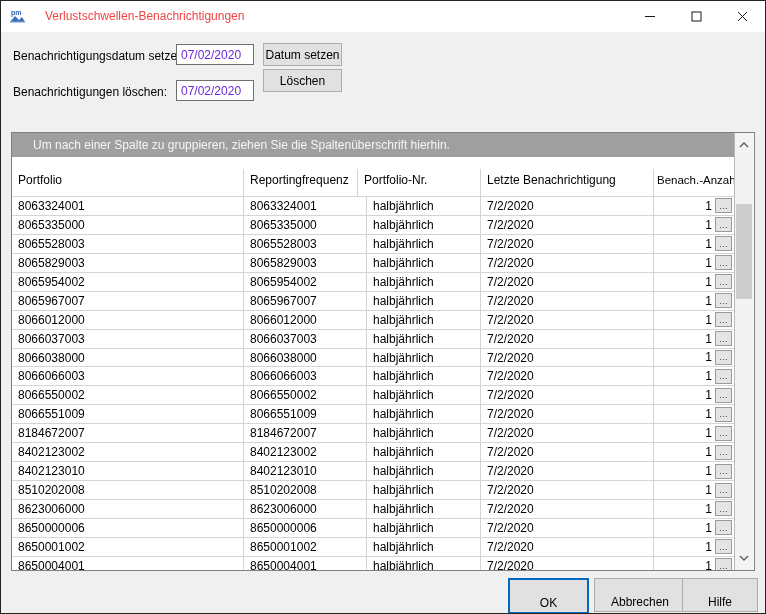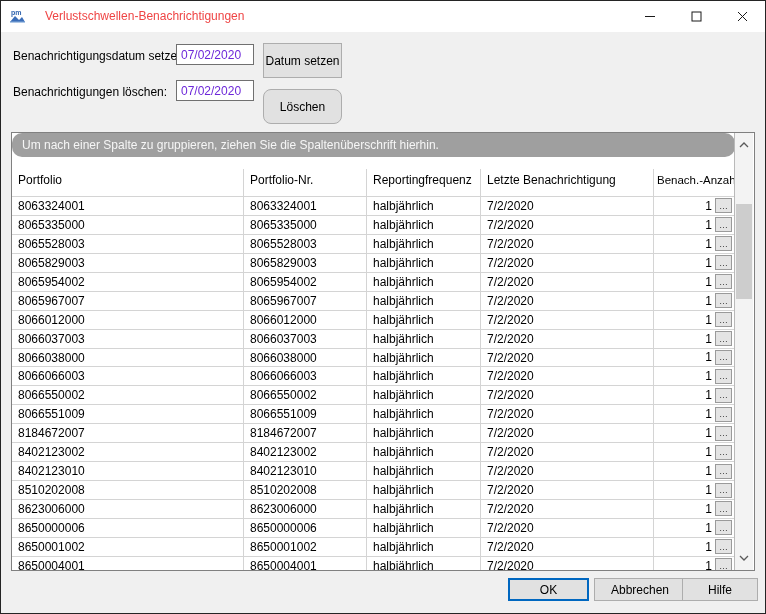--- a/index.html
+++ b/index.html
@@ -13,26 +13,26 @@
   .app-icon{position:absolute;left:8px;top:7px;width:17px;height:17px;}
   .title-text{position:absolute;left:44px;top:8px;font-size:12px;color:#ef4444;white-space:nowrap;}
   .cap-btn{position:absolute;top:0;width:46px;height:31px;display:flex;align-items:center;justify-content:center;}
   .cap-btn.min{right:92px;}
   .cap-btn.max{right:46px;}
   .cap-btn.close{right:0;}
   
   .ctl-label{position:absolute;left:12px;font-size:12px;color:#000;white-space:nowrap;}
   .ctl-input{position:absolute;left:175px;width:78px;height:21px;border:1px solid #707070;
     background:#fff;font-size:12px;padding:0 4px;color:#6d28d9;outline:none;}
-  .ctl-btn{position:absolute;left:262px;height:35px;background:#e1e1e1;border:1px solid #adadad;
+  .ctl-btn{position:absolute;left:262px;height:23px;background:#e1e1e1;border:1px solid #adadad;
     font-size:12px;color:#000;text-align:center;padding:0;}
   
   .grid{position:absolute;left:10px;top:131px;width:744px;height:439px;border:1px solid #808080;background:#fff;}
   .group-panel{position:absolute;left:0;top:0;width:723px;height:24px;background:#9f9f9f;
-    color:#f6f6f6;font-size:12px;display:flex;align-items:center;padding-left:10px;border-radius:10px;}
+    color:#f6f6f6;font-size:12px;display:flex;align-items:center;padding-left:21px;}
   .grid-content{position:absolute;left:0;top:36px;width:723px;height:401px;background:#fff;overflow:hidden;}
   .header-row{display:flex;height:28px;background:#fff;}
   .hcell{font-size:12px;color:#000;padding:4px 0 0 6px;white-space:nowrap;overflow:hidden;
     border-right:1px solid #d4d4d4;border-bottom:1px solid #d4d4d4;}
   .rows{}
   .trow{display:flex;height:18.95px;background:#fff;}
   .tcell{font-size:12px;color:#000;padding:2px 0 0 6px;white-space:nowrap;overflow:hidden;
     border-right:1px solid #d4d4d4;border-bottom:1px solid #d4d4d4;}
   .c1{width:232px;}
   .c2{width:123px;}
@@ -44,21 +44,21 @@
   .dots-btn{width:17px;height:15px;background:#e4e4e4;border:1px solid #9a9a9a;font-size:9px;
     line-height:12px;text-align:center;color:#3a3a3a;padding:0;margin-right:1px;}
   
   .vscroll{position:absolute;right:1px;top:0;width:19px;height:437px;background:#f3f3f3;border-left:1px solid #b9b9b9;}
   .sb-btn{position:absolute;left:0;width:18px;height:20px;display:flex;align-items:center;justify-content:center;background:#f3f3f3;}
   .sb-up{top:2px;}
   .sb-down{bottom:2px;}
   .sb-thumb{position:absolute;left:1px;top:71px;width:16px;height:95px;background:#cdcdcd;}
   
   .footer-btn{position:absolute;top:577px;height:23px;font-size:12px;color:#000;
-    background:#e1e1e1;border:1px solid #adadad;text-align:center;padding:3px;}
+    background:#e1e1e1;border:1px solid #adadad;text-align:center;padding:16px;}
   .btn-ok{left:507px;width:81px;border:2px solid #0067c0;}
   .btn-cancel{left:593px;width:92px;}
   .btn-help{left:681px;width:76px;}
   svg{display:block;}
 </style>
 </head>
 <body>
 
 <div class="window">
 
@@ -87,32 +87,32 @@
         </svg>
     </div>
   </div>
 
   <label class="ctl-label" style="top:48px;">Benachrichtigungsdatum setzen:</label>
   <input class="ctl-input" style="top: 43px;" value="07/02/2020">
   <button class="ctl-btn" style="top:42px;width:79px;">Datum setzen</button>
 
   <label class="ctl-label" style="top:84px;">Benachrichtigungen löschen:</label>
   <input class="ctl-input" style="top: 79px;" value="07/02/2020">
-  <button class="ctl-btn" style="top:88px;width:79px;border-radius:8px;">Löschen</button>
+  <button class="ctl-btn" style="top:68px;width:79px;">Löschen</button>
 
   <div class="grid">
     <div class="group-panel">
       <span>Um nach einer Spalte zu gruppieren, ziehen Sie die Spaltenüberschrift hierhin.</span>
     </div>
 
     <div class="grid-content">
       <div class="header-row">
         <div class="hcell c1">Portfolio</div>
+        <div class="hcell c3">Reportingfrequenz</div>
         <div class="hcell c2">Portfolio-Nr.</div>
-        <div class="hcell c3">Reportingfrequenz</div>
         <div class="hcell c4">Letzte Benachrichtigung</div>
         <div class="hcell c5">Benach.-Anzahl</div>
       </div>
       <div class="rows" id="rows-container">
           <div class="trow">
     <div class="tcell c1">8063324001</div>
     <div class="tcell c2">8063324001</div>
     <div class="tcell c3">halbjährlich</div>
     <div class="tcell c4">7/2/2020</div>
     <div class="tcell c5">

